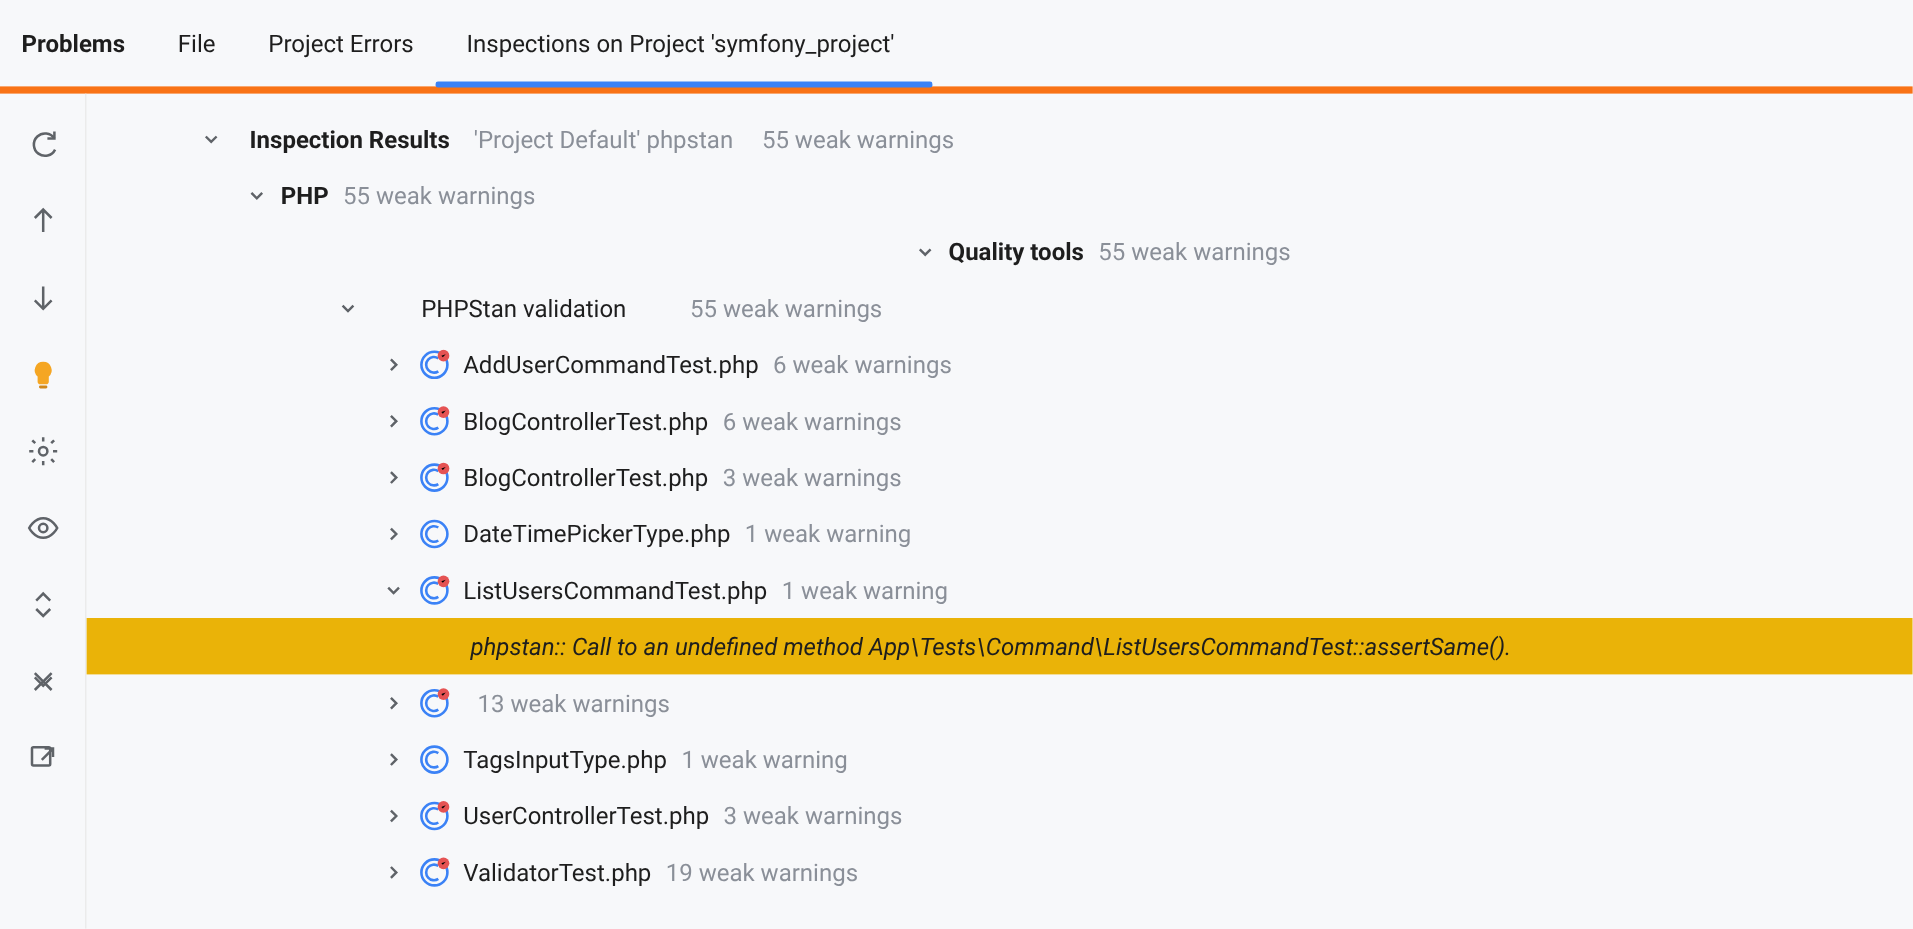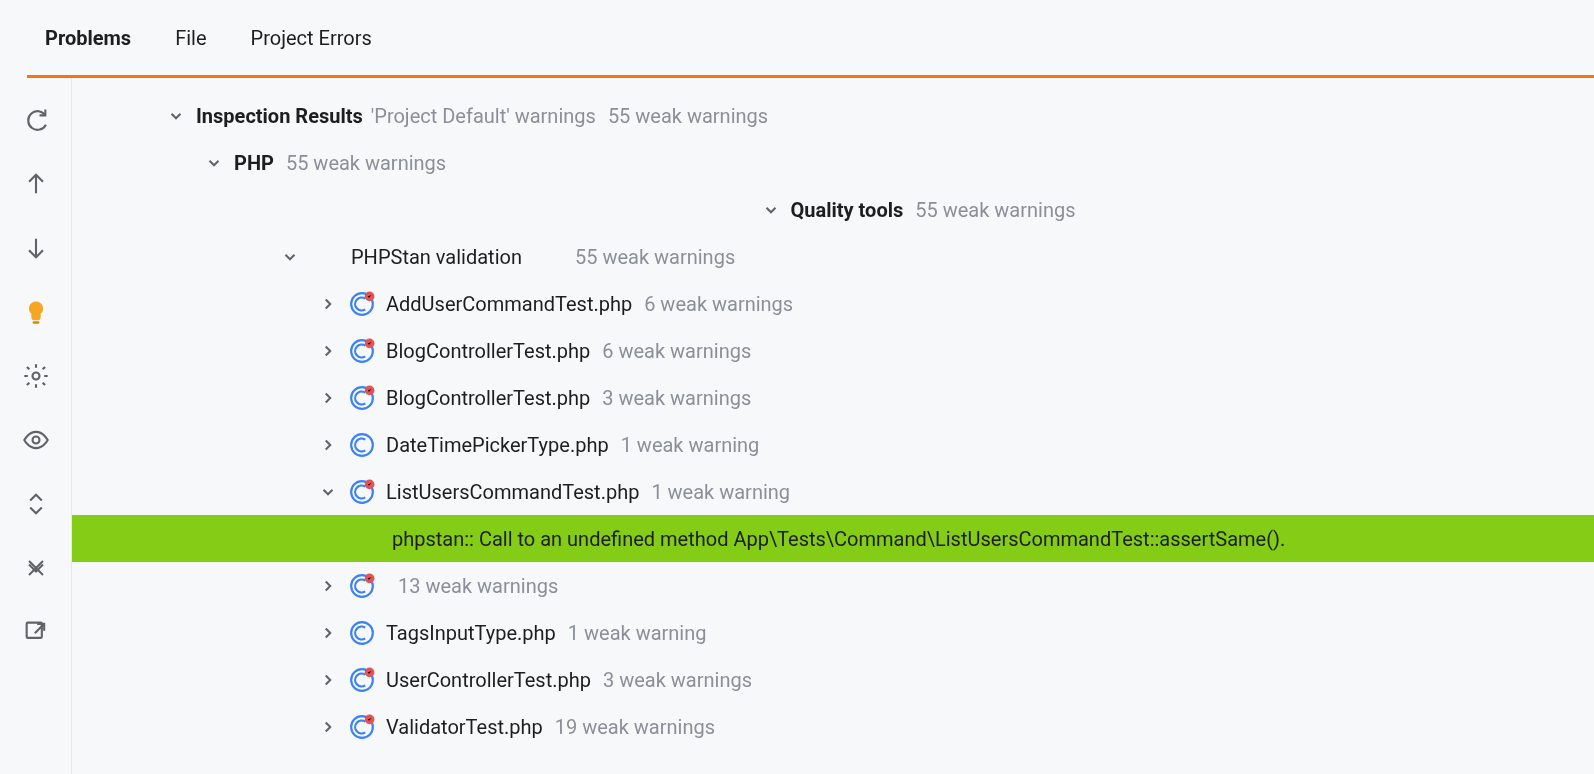--- a/index.html
+++ b/index.html
@@ -9,24 +9,23 @@
     background: #f7f8fa;
     color: #1e1e1e;
     width: 1594px;
     height: 774px;
     overflow: hidden;
   }
   .tabs {
     display: flex;
     align-items: center;
     height: 78px;
-    border-bottom: 3px solid #f97316;
+    border-bottom: 6px solid #f97316;
     padding-left: 18px;
     gap: 44px;
-    margin-left: 27px;
   }
   .tab {
     display: flex;
     align-items: center;
     height: 100%;
     font-size: 20px;
     color: #1e1e1e;
     position: relative;
     cursor: pointer;
   }
@@ -71,58 +70,66 @@
     overflow: auto;
     font-size: 20px;
   }
   .row {
     display: flex;
     align-items: center;
     height: 47px;
     white-space: nowrap;
     cursor: pointer;
   }
-  .row.selected { background: #84cc16; }
+  .row.selected { background: #eab308; font-style: italic; }
   .chev {
     width: 20px; height: 20px;
     display: inline-flex;
     align-items: center; justify-content: center;
     margin-right: 10px;
     color: #5f6368;
   }
   .chev svg { width: 18px; height: 18px; }
   .icon {
     width: 28px; height: 28px;
     display: inline-flex;
     align-items: center; justify-content: center;
     margin-right: 10px;
   }
   .icon svg { width: 26px; height: 26px; }
   .label { color: #1e1e1e; }
   .label.bold { font-weight: 700; }
   .meta { color: #8a8f98; margin-left: 12px; font-weight: 400; }
-  .ind0 { padding-left: 94px; }
+  .ind0 { padding-left: 94px; gap: 12px; }
   .ind1 { padding-left: 132px; align-items: center; }
   .ind2 { padding-left: 170px; justify-content: center; }
   .ind3 { padding-left: 208px; gap: 41px; }
   .ind4 { padding-left: 246px; }
   .ind5 { padding-left: 320px; }
 </style>
 </head>
 <body>
 
 <div class="tabs">
   <div class="tab title">
     <span>Problems</span>
   </div>
   <div class="tab">
     <span>File</span>
   </div>
   <div class="tab">
     <span>Project Errors</span>
+  </div>
+  <div class="tab active">
+    <span>Inspections on Project 'symfony_project'</span>
+    <span class="close">
+      <svg viewBox="0 0 16 16" fill="none" stroke="currentColor" stroke-width="1.6">
+          <path d="M4 4l8 8M12 4l-8 8"></path>
+        </svg>
+    </span>
   </div>
 </div>
 
 <div class="body">
 
   <div class="toolbar">
     <div class="toolbtn">
       <svg viewBox="0 0 24 24" fill="none" stroke="currentColor" stroke-width="1.8">
           <path d="M20 8a8 8 0 10.5 8"></path>
           <path d="M20 3v5h-5"></path>
@@ -196,21 +203,21 @@
 
   <div class="tree">
 
     <div class="row ind0">
       <span class="chev">
           <svg viewBox="0 0 16 16" fill="none" stroke="currentColor" stroke-width="1.8">
             <path d="M4 6l4 4 4-4"></path>
           </svg>
         </span>
       <span class="label bold">Inspection Results</span>
-      <span class="meta" style="margin-left:8px">'Project Default' warnings</span>
+      <span class="meta" style="margin-left:8px">'Project Default' phpstan</span>
       <span class="meta">55 weak warnings</span>
     </div>
 
     <div class="row ind1">
       <span class="chev">
           <svg viewBox="0 0 16 16" fill="none" stroke="currentColor" stroke-width="1.8">
             <path d="M4 6l4 4 4-4"></path>
           </svg>
         </span>
       <span class="label bold">PHP</span>

